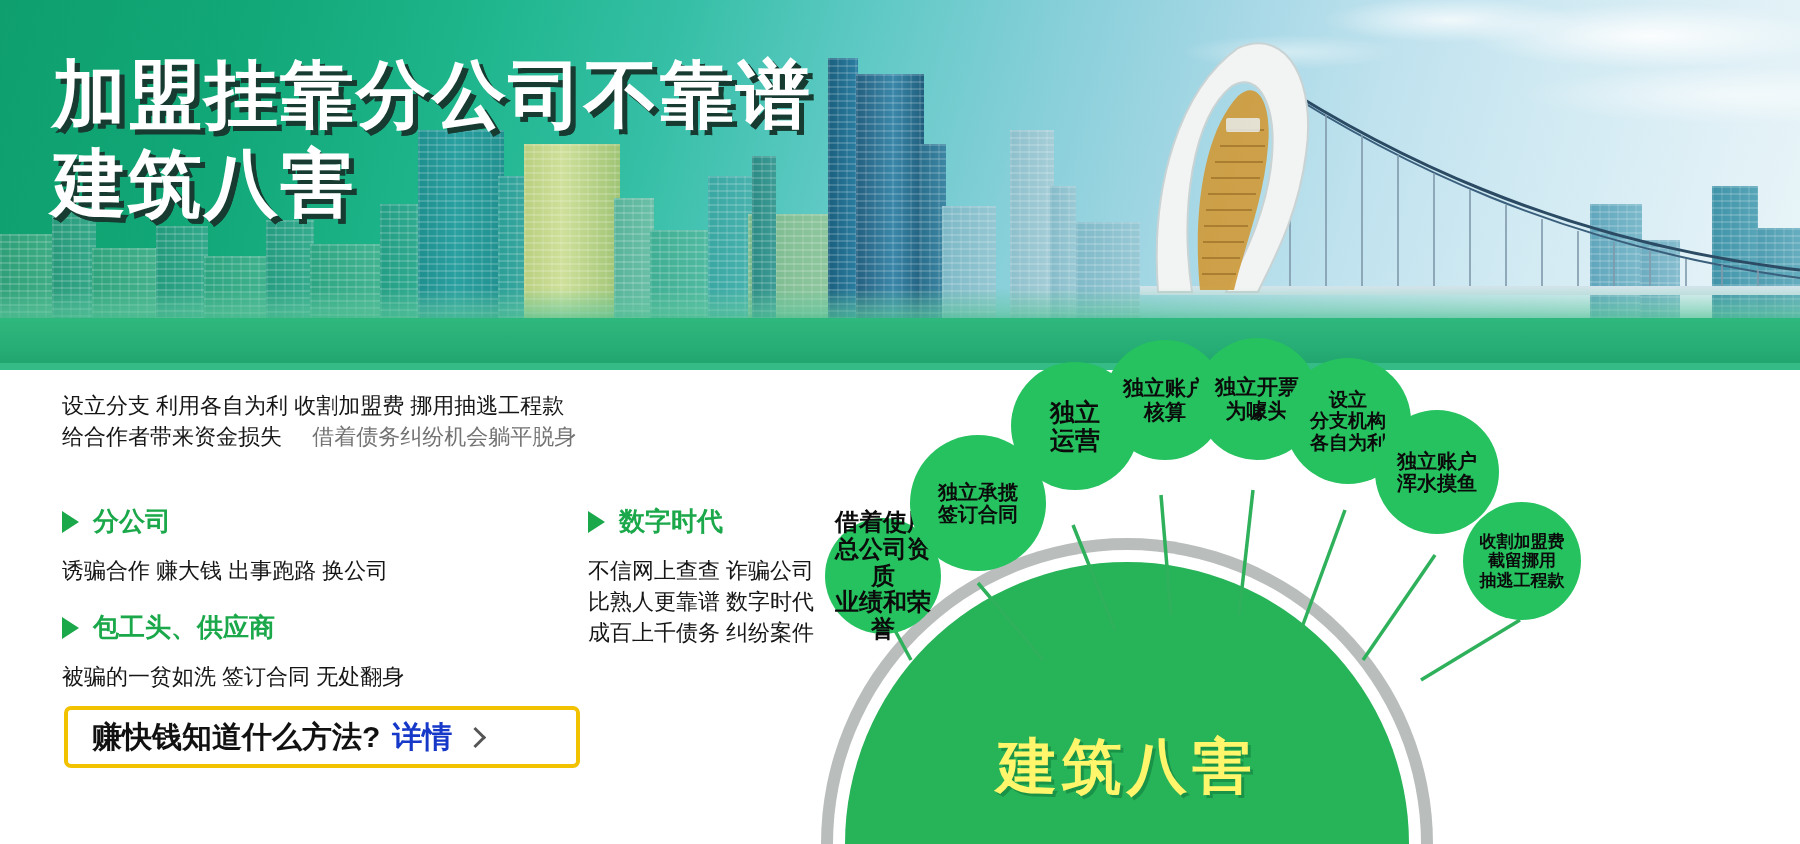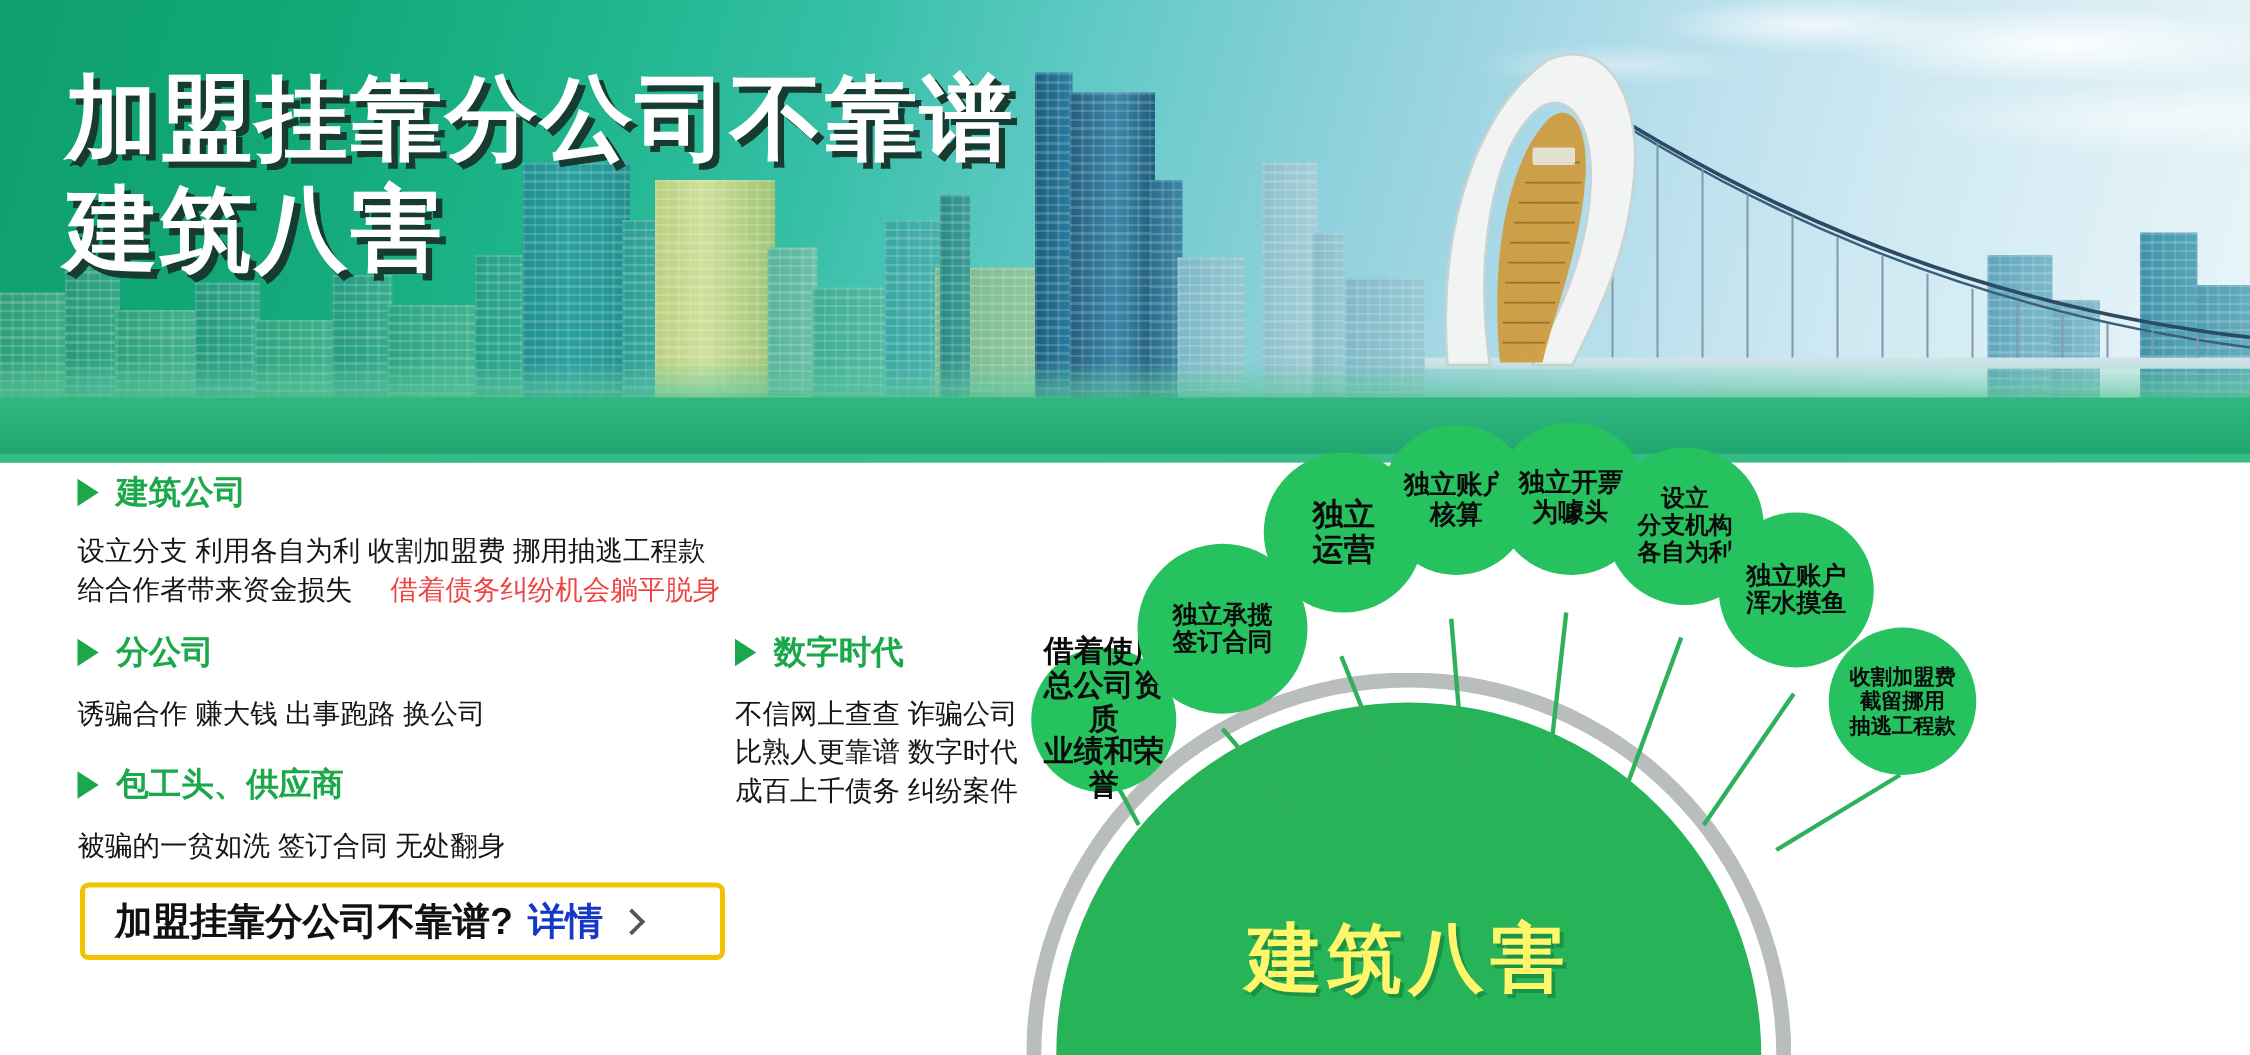--- a/index.html
+++ b/index.html
@@ -73,21 +73,21 @@
   }
   .tri {
     width: 0; height: 0; display: inline-block;
     border-left: 17px solid #1aa84a;
     border-top: 11px solid transparent;
     border-bottom: 11px solid transparent;
   }
   .body-line {
     color: #161616; font-size: 22px; line-height: 31px; white-space: nowrap;
   }
-  .body-line .accent { color: #ef4444; margin-top: 39px; }
+  .body-line .accent { color: #737373; margin-top: 39px; }
 
   .grp-company { position: absolute; left: 62px; top: 0px; }
   .grp-company .sec-head { margin-left: -0px; }
   .grp-company .lines { margin-top: 14px; }
 
   .grp-branch { position: absolute; left: 62px; top: 128px; }
   .grp-branch .lines { margin-top: 16px; }
 
   .grp-digital { position: absolute; left: 588px; top: 128px; }
   .grp-digital .lines { margin-top: 16px; }
@@ -241,24 +241,20 @@
 
     <div class="headline">
       <div class="l1">加盟挂靠分公司不靠谱</div>
       <div class="l2">建筑八害</div>
     </div>
   </div>
 
   <div class="left-col">
 
     <div class="grp-company">
-      <div class="sec-head">
-        <i class="tri"></i>
-        <span>建筑公司</span>
-      </div>
       <div class="lines">
         <div class="body-line">设立分支  利用各自为利   收割加盟费  挪用抽逃工程款</div>
         <div class="body-line">
           <span>给合作者带来资金损失</span>
           <span class="accent" style="margin-left:24px">借着债务纠纷机会躺平脱身</span>
         </div>
       </div>
     </div>
 
     <div class="grp-branch">
@@ -287,21 +283,21 @@
       <div class="sec-head">
         <i class="tri"></i>
         <span>包工头、供应商</span>
       </div>
       <div class="lines">
         <div class="body-line">被骗的一贫如洗  签订合同  无处翻身</div>
       </div>
     </div>
 
     <div class="cta">
-      <span class="cta-main">加盟挂靠分公司不靠谱?</span>
+      <span class="cta-main">赚快钱知道什么方法?</span>
       <span class="cta-link">详情</span>
       <i class="cta-chev"></i>
     </div>
   </div>
 
   <div class="diagram">
 
     <svg class="stems" viewBox="0 0 985 514">
       <g stroke="#2fb15c" stroke-width="3.5" fill="none">
         <line x1="70" y1="282" x2="96" y2="330"></line>

